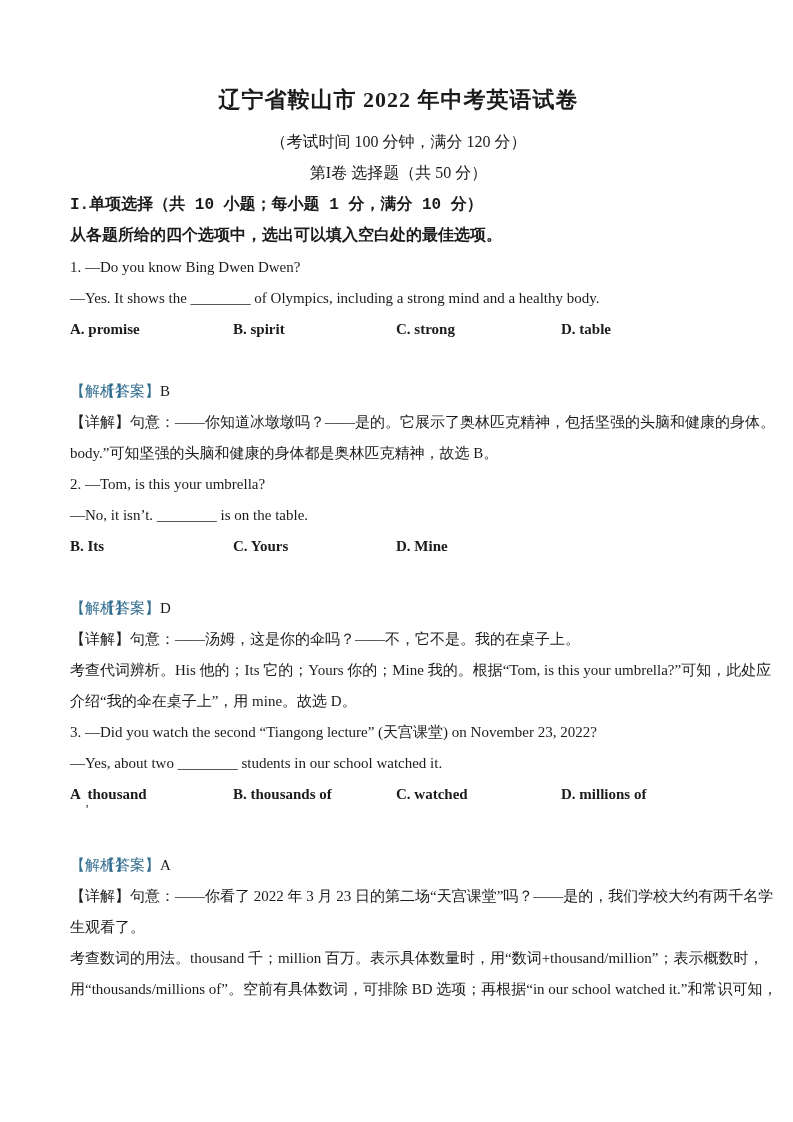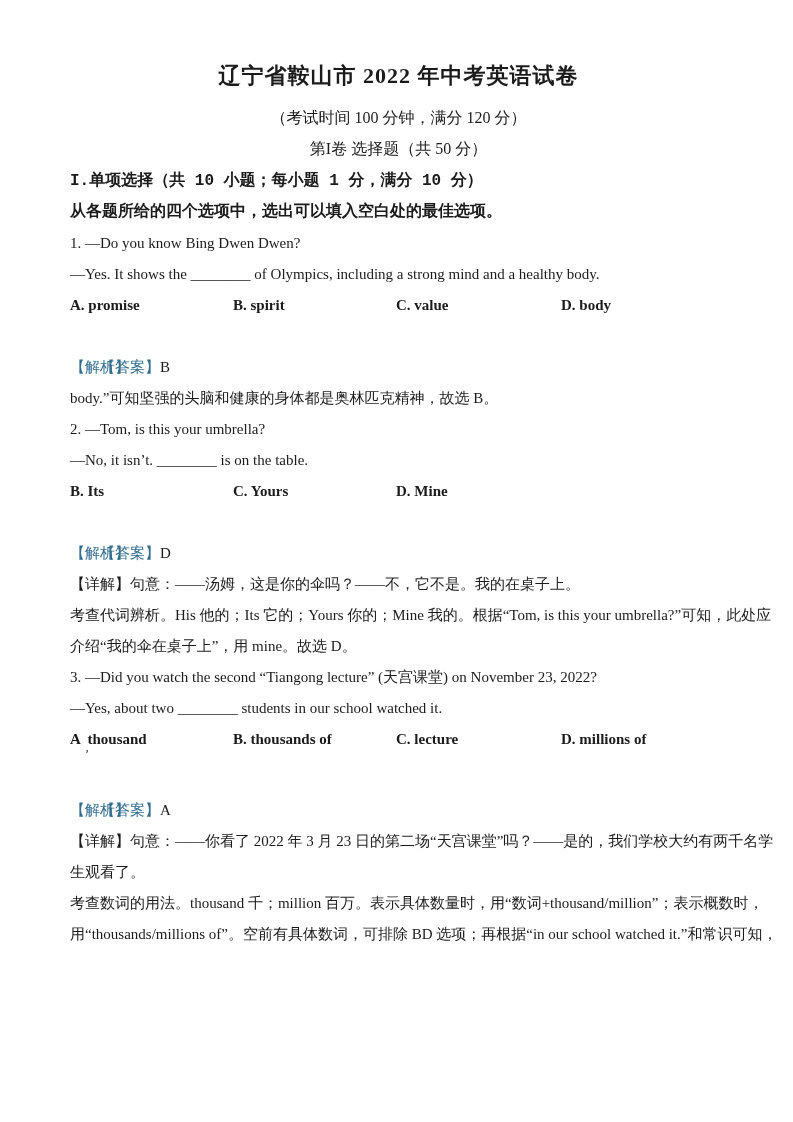--- a/index.html
+++ b/index.html
@@ -8,21 +8,21 @@
   .page {
     position: relative;
     width: 793px;
     height: 1122px;
     margin: 0 auto;
     background: #ffffff;
     overflow: hidden;
     font-family: "Liberation Serif", "DejaVu Serif", serif;
     color: var(--ink);
   }
-  .content { padding: 62px 66px 0 70px; }
+  .content { padding: 62px 66px 0 70px; margin-top: 24px; }
 
   .doc-title {
     text-align: center;
     font-size: 22px;
     font-weight: 700;
     line-height: 28px;
     letter-spacing: 1px;
   }
   .doc-subtitle, .volume-header {
     text-align: center;
@@ -81,27 +81,28 @@
     <div class="volume-header">第I卷 选择题（共 50 分）</div>
     <div class="part-heading">I.单项选择（共 10 小题；每小题 1 分，满分 10 分）</div>
     <div class="part-instruction">从各题所给的四个选项中，选出可以填入空白处的最佳选项。</div>
 
     <section>
       <div class="line">1. —Do you know Bing Dwen Dwen?</div>
       <div class="line">—Yes. It shows the ________ of Olympics, including a strong mind and a healthy body.</div>
       <div class="options-row">
         <span class="opt">A. promise</span>
         <span class="opt">B. spirit</span>
-        <span class="opt">C. value</span>
-        <span class="opt">D. body</span>
+        <span class="opt">C. strong</span>
+        <span class="opt">D. table</span>
       </div>
       <div class="line answer-line">
         <span class="accent">【答案】</span><span class="answer-value">B</span>
       </div>
       <div class="line accent">【解析】</div>
+      <div class="line">【详解】句意：——你知道冰墩墩吗？——是的。它展示了奥林匹克精神，包括坚强的头脑和健康的身体。</div>
       <div class="line">body.”可知坚强的头脑和健康的身体都是奥林匹克精神，故选 B。</div>
     </section>
 
     <section>
       <div class="line">2. —Tom, is this your umbrella?</div>
       <div class="line">—No, it isn’t. ________ is on the table.</div>
       <div class="options-row">
         <span class="opt">B. Its</span>
         <span class="opt">C. Yours</span>
         <span class="opt">D. Mine</span>
@@ -114,21 +115,21 @@
       <div class="line">考查代词辨析。His 他的；Its 它的；Yours 你的；Mine 我的。根据“Tom, is this your umbrella?”可知，此处应</div>
       <div class="line">介绍“我的伞在桌子上”，用 mine。故选 D。</div>
     </section>
 
     <section>
       <div class="line">3. —Did you watch the second “Tiangong lecture” (天宫课堂) on November 23, 2022?</div>
       <div class="line">—Yes, about two ________ students in our school watched it.</div>
       <div class="options-row">
         <span class="opt">A  thousand</span>
         <span class="opt">B. thousands of</span>
-        <span class="opt">C. lecture</span>
+        <span class="opt">C. watched</span>
         <span class="opt">D. millions of</span>
         <span class="stray-mark">’</span>
       </div>
       <div class="line answer-line gap-top">
         <span class="accent">【答案】</span><span class="answer-value">A</span>
       </div>
       <div class="line accent">【解析】</div>
       <div class="line">【详解】句意：——你看了 2022 年 3 月 23 日的第二场“天宫课堂”吗？——是的，我们学校大约有两千名学</div>
       <div class="line">生观看了。</div>
       <div class="line">考查数词的用法。thousand 千；million 百万。表示具体数量时，用“数词+thousand/million”；表示概数时，</div>

